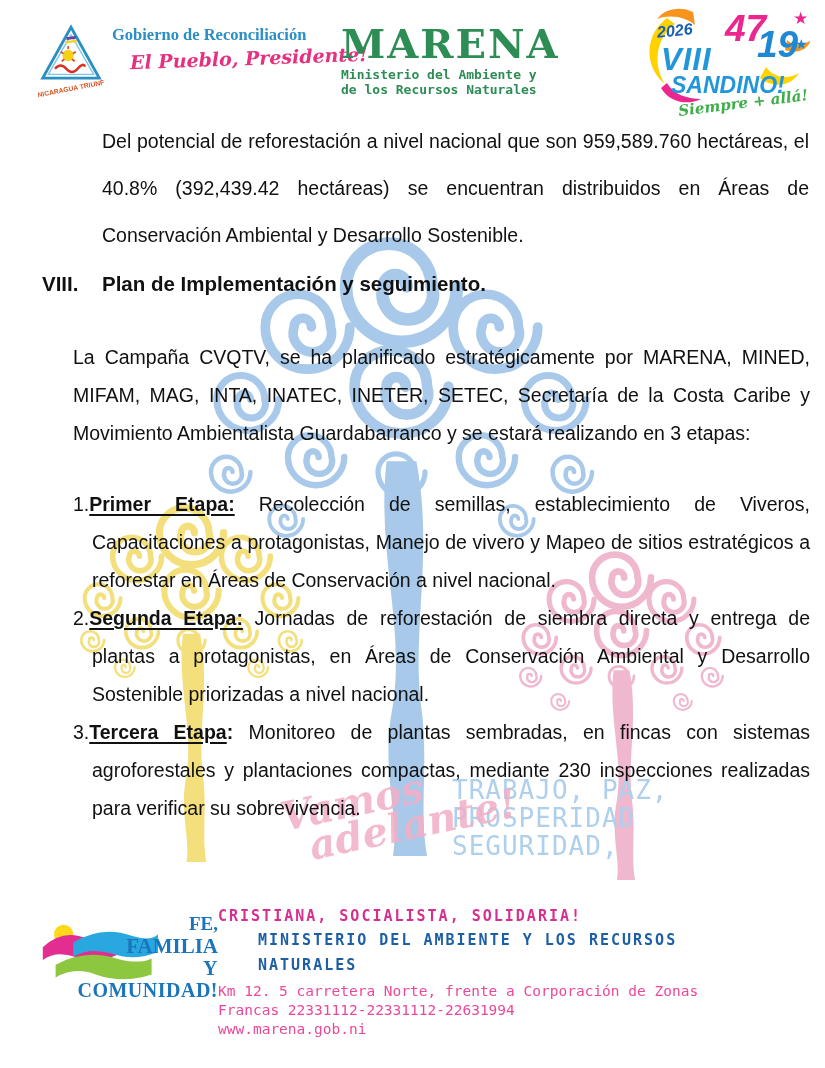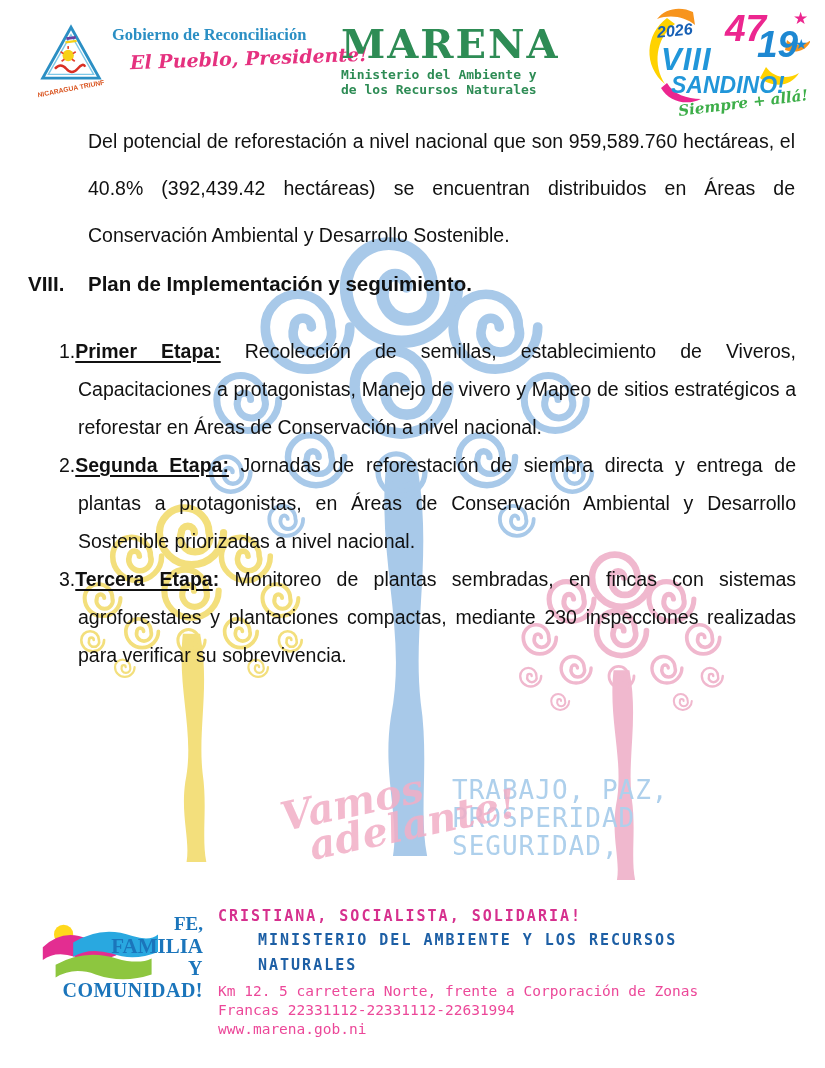--- a/index.html
+++ b/index.html
@@ -38,34 +38,34 @@
   .v-47{left:90px;top:2px;color:#ec268f;font-style:italic;font-weight:900;font-size:37px;}
   .v-19{left:122px;top:18px;color:#1e88d2;font-style:italic;font-weight:900;font-size:37px;}
   .v-star1{left:158px;top:2px;color:#ec268f;font-size:17px;}
   .v-star2{left:160px;top:30px;color:#1e88d2;font-size:14px;}
   .v-viva{left:26px;top:36px;color:#2196d9;font-style:italic;font-weight:900;font-size:31px;letter-spacing:1px;}
   .v-sandino{left:36px;top:66px;color:#2196d9;font-style:italic;font-weight:900;font-size:23px;}
   .v-siempre{right:2px;bottom:2px;left:auto;color:#3dae49;font-family:"DejaVu Serif",serif;
              font-style:italic;font-weight:bold;font-size:15px;transform:rotate(-7deg);}
 
   
-  .content{position:absolute;z-index:1;inset:0;padding:0 0 0 28px;}
+  .content{position:absolute;z-index:1;inset:0;padding:0 0 0 28px;margin-left:14px;}
   .para1{margin:118px 0 0 60px;width:707px;text-align:justify;font-size:19.5px;line-height:47px;}
   .heading{display:flex;margin-top:10px;font-weight:bold;font-size:20.5px;line-height:30px;}
   .heading .hnum{width:60px;flex:none;}
   .para2{margin:39px 0 0 31px;width:737px;text-align:justify;font-size:19.5px;line-height:38px;}
   .list{margin:33px 0 0 31px;width:737px;}
   .li{text-align:justify;font-size:19.5px;line-height:38px;padding-left:19px;text-indent:-19px;}
   .li .lbl{font-weight:bold;text-decoration:underline;text-decoration-thickness:2px;text-underline-offset:3px;}
   .li .cln{font-weight:bold;}
 
   
   .ftr{position:absolute;z-index:2;left:0;right:0;top:903px;height:165px;}
   .fam-logo{position:absolute;left:38px;top:4px;width:180px;height:104px;}
-  .fam-text{position:absolute;right:15px;top:6px;width:150px;text-align:right;
+  .fam-text{position:absolute;right:0;top:6px;width:150px;text-align:right;
             font-family:"Liberation Serif",serif;font-weight:bold;color:#1b75bb;line-height:22px;}
   .fam-text .f1{font-size:19px;}
   .fam-text .f2{font-size:21px;}
   .fam-text .f3{font-size:20px;letter-spacing:.5px;}
   .ftr-col{position:absolute;left:218px;top:1px;font-family:"DejaVu Sans Mono",monospace;white-space:nowrap;}
   .ftr-pink{color:#d6308e;font-weight:bold;font-size:15px;letter-spacing:2px;line-height:24px;}
   .ftr-blue{color:#1d5fa5;font-weight:bold;font-size:15px;letter-spacing:2px;line-height:25px;padding-left:40px;}
   .ftr-addr{color:#ec4899;font-size:14.5px;line-height:19px;margin-top:4px;}
 
   
@@ -175,20 +175,21 @@
   </div>
 
   <div class="content">
     <p class="para1">Del potencial de reforestación a nivel nacional que son 959,589.760 hectáreas, el 40.8% (392,439.42 hectáreas) se encuentran distribuidos en Áreas de Conservación Ambiental y Desarrollo Sostenible.</p>
 
     <div class="heading">
       <span class="hnum">VIII.</span>
       <span>Plan de Implementación y seguimiento.</span>
     </div>
 
+    <p class="para2">La Campaña CVQTV, se ha planificado estratégicamente por MARENA, MINED, MIFAM, MAG, INTA, INATEC, INETER, SETEC, Secretaría de la Costa Caribe y Movimiento Ambientalista Guardabarranco y se estará realizando en 3 etapas:</p>
 
     <div class="list">
       <div class="li">
         <span>1.</span><span class="lbl">Primer Etapa:</span><span class="cln"></span><span> Recolección de semillas, establecimiento de Viveros, Capacitaciones a protagonistas, Manejo de vivero y Mapeo de sitios estratégicos a reforestar en Áreas de Conservación a nivel nacional.</span>
       </div>
       <div class="li">
         <span>2.</span><span class="lbl">Segunda Etapa:</span><span class="cln"></span><span> Jornadas de reforestación de siembra directa y entrega de plantas a protagonistas, en Áreas de Conservación Ambiental y Desarrollo Sostenible priorizadas a nivel nacional.</span>
       </div>
       <div class="li">
         <span>3.</span><span class="lbl">Tercera Etapa</span><span class="cln">:</span><span> Monitoreo de plantas sembradas, en fincas con sistemas agroforestales y plantaciones compactas, mediante 230 inspecciones realizadas para verificar su sobrevivencia.</span>

